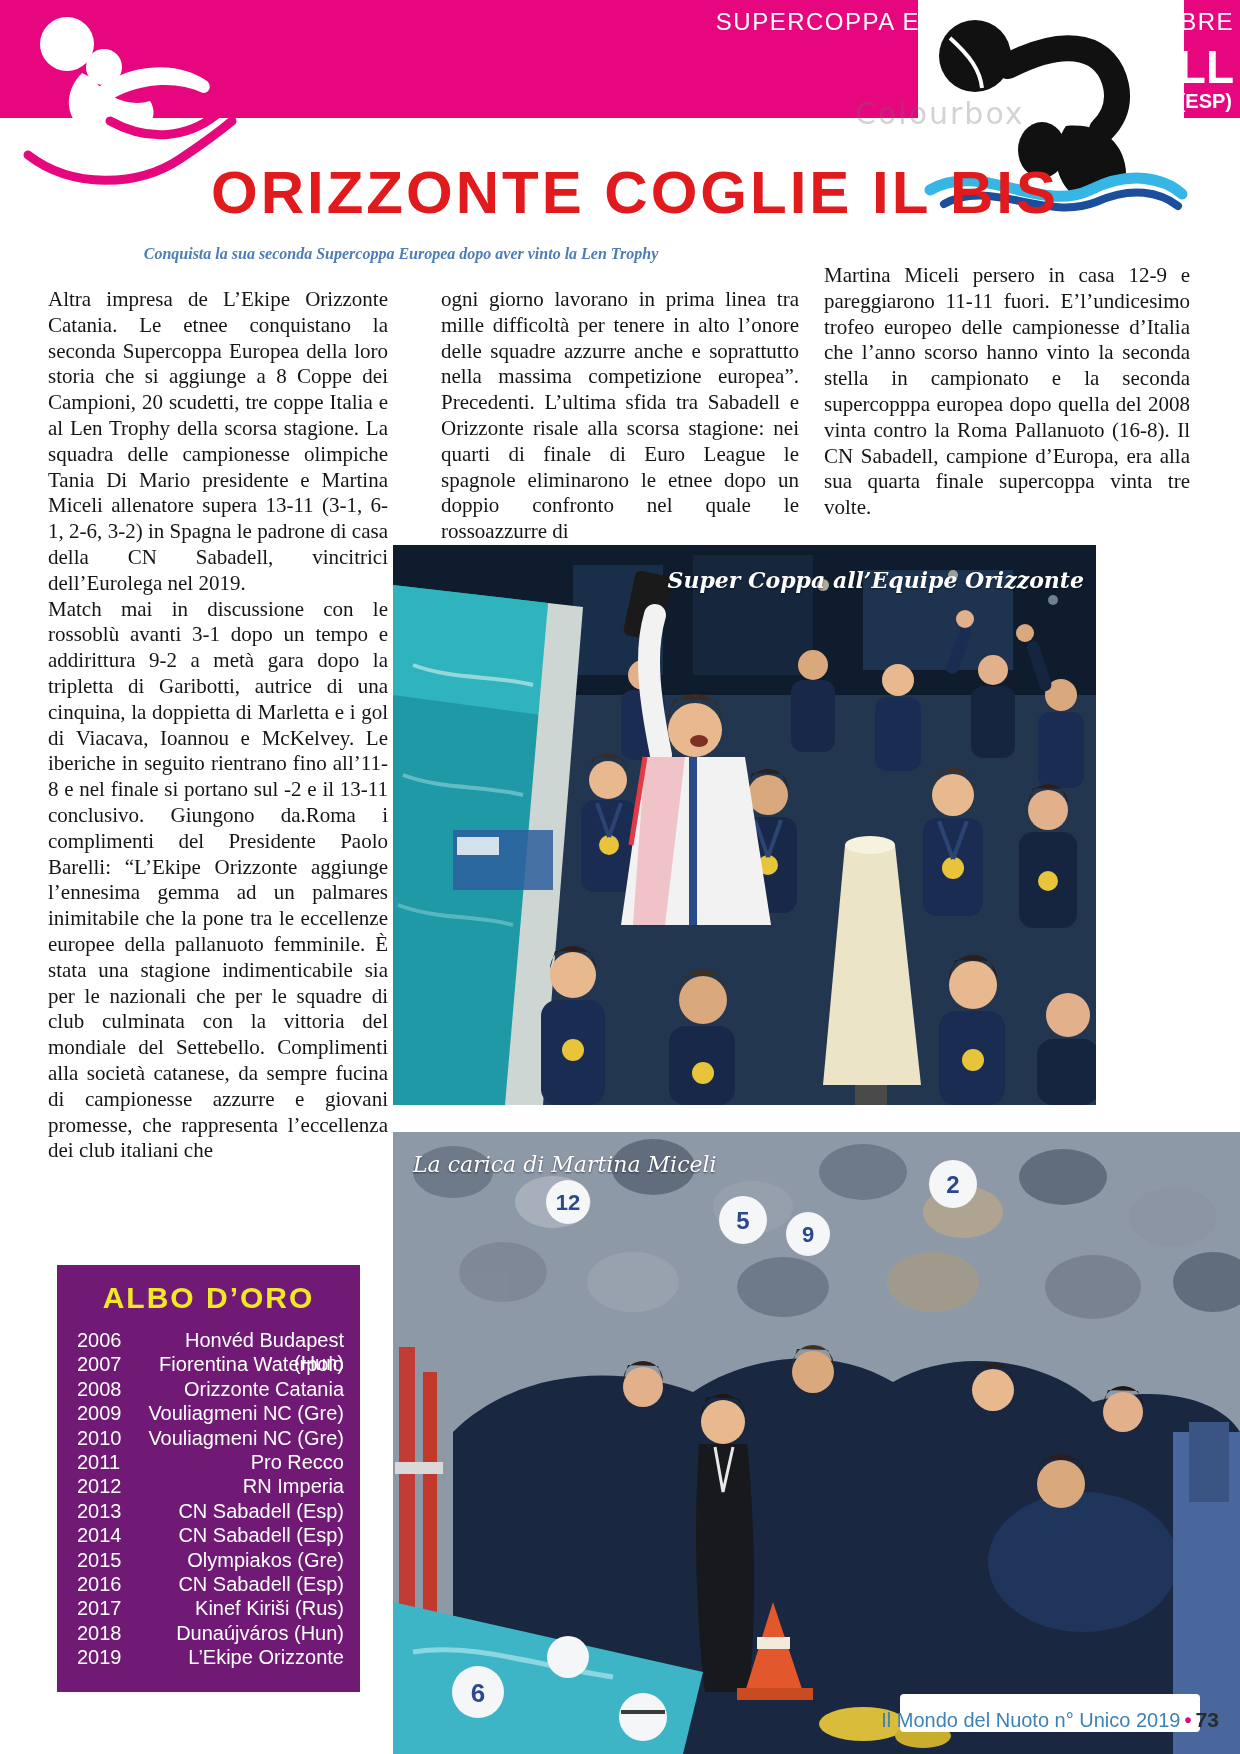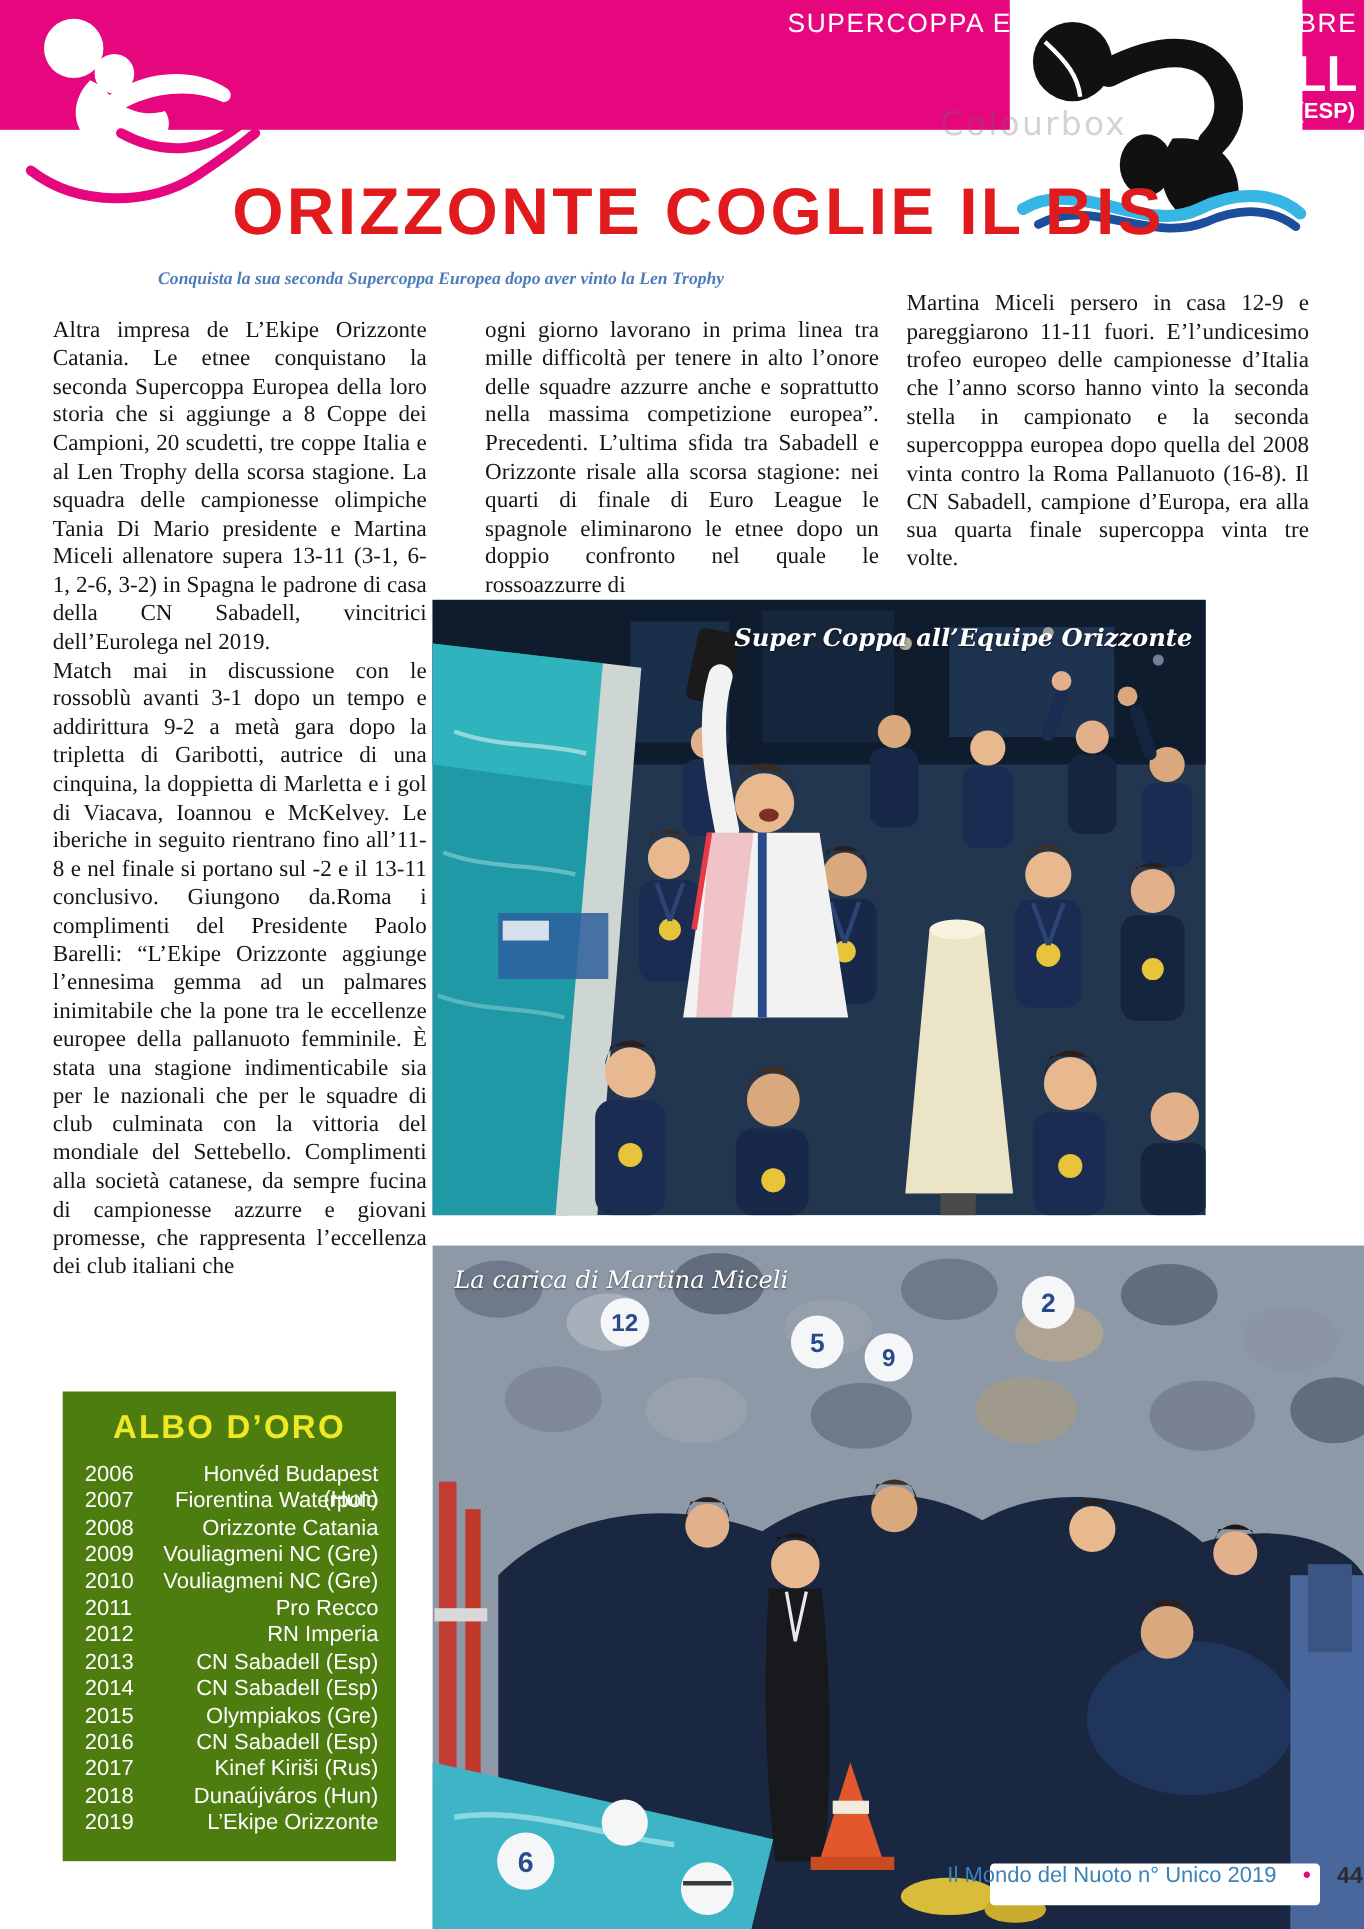--- a/index.html
+++ b/index.html
@@ -41,33 +41,33 @@
   
   .photo{position:absolute;overflow:hidden;}
   .photo1{left:393px;top:545px;width:703px;height:560px;font-weight:bold;}
   .photo2{left:393px;top:1132px;width:847px;height:622px;}
   .caption{position:absolute;font-family:"DejaVu Serif",serif;font-style:italic;
            font-size:22px;color:#ffffff;text-shadow:0 1px 2px rgba(0,0,0,.55);white-space:nowrap;}
   .caption1{top:22px;right:12px;}
   .caption2{top:20px;left:20px;}
 
   
-  .albo{position:absolute;left:57px;top:1265px;width:303px;height:427px;background:#4d7c0f;}
+  .albo{position:absolute;left:57px;top:1265px;width:303px;height:427px;background:#701a75;}
   .albo-title{position:absolute;top:16px;left:0;width:100%;text-align:center;
           font-family:"Liberation Sans",sans-serif;font-size:30px;font-weight:700;
           letter-spacing:2px;color:#f1e824;}
   .albo-rows{position:absolute;top:64px;left:20px;right:16px;}
   .albo-row{display:flex;justify-content:space-between;align-items:baseline;height:24.4px;
           font-family:"Liberation Sans",sans-serif;font-size:20px;color:#ffffff;}
   .albo-year{width:64px;}
   .albo-winner{flex:1;text-align:right;}
 
   
   .footer{position:absolute;left:900px;top:1694px;width:300px;height:38px;background:#ffffff;
-          border-radius:4px;display:flex;align-items:flex-start;justify-content:center;gap:24px;
+          border-radius:4px;display:flex;align-items:flex-end;justify-content:center;gap:4px;
           font-family:"Liberation Sans",sans-serif;}
   .footer-mag{font-size:20px;color:#3b82b8;white-space:nowrap;}
   .footer-dot{font-size:20px;color:#e6077e;font-weight:700;}
   .footer-page{font-size:21px;font-weight:700;color:#2b2b2b;}
 </style>
 </head>
 <body>
 
 <div id="page">
 
@@ -352,16 +352,16 @@
       <div class="albo-row">
           <span class="albo-year">2019</span>
           <span class="albo-winner">L’Ekipe Orizzonte</span>
         </div>
     </div>
   </div>
 
   <div class="footer">
     <span class="footer-mag">Il Mondo del Nuoto n° Unico 2019</span>
     <span class="footer-dot">•</span>
-    <span class="footer-page">44</span>
+    <span class="footer-page">73</span>
   </div>
 
 </div>
 
 </body></html>

